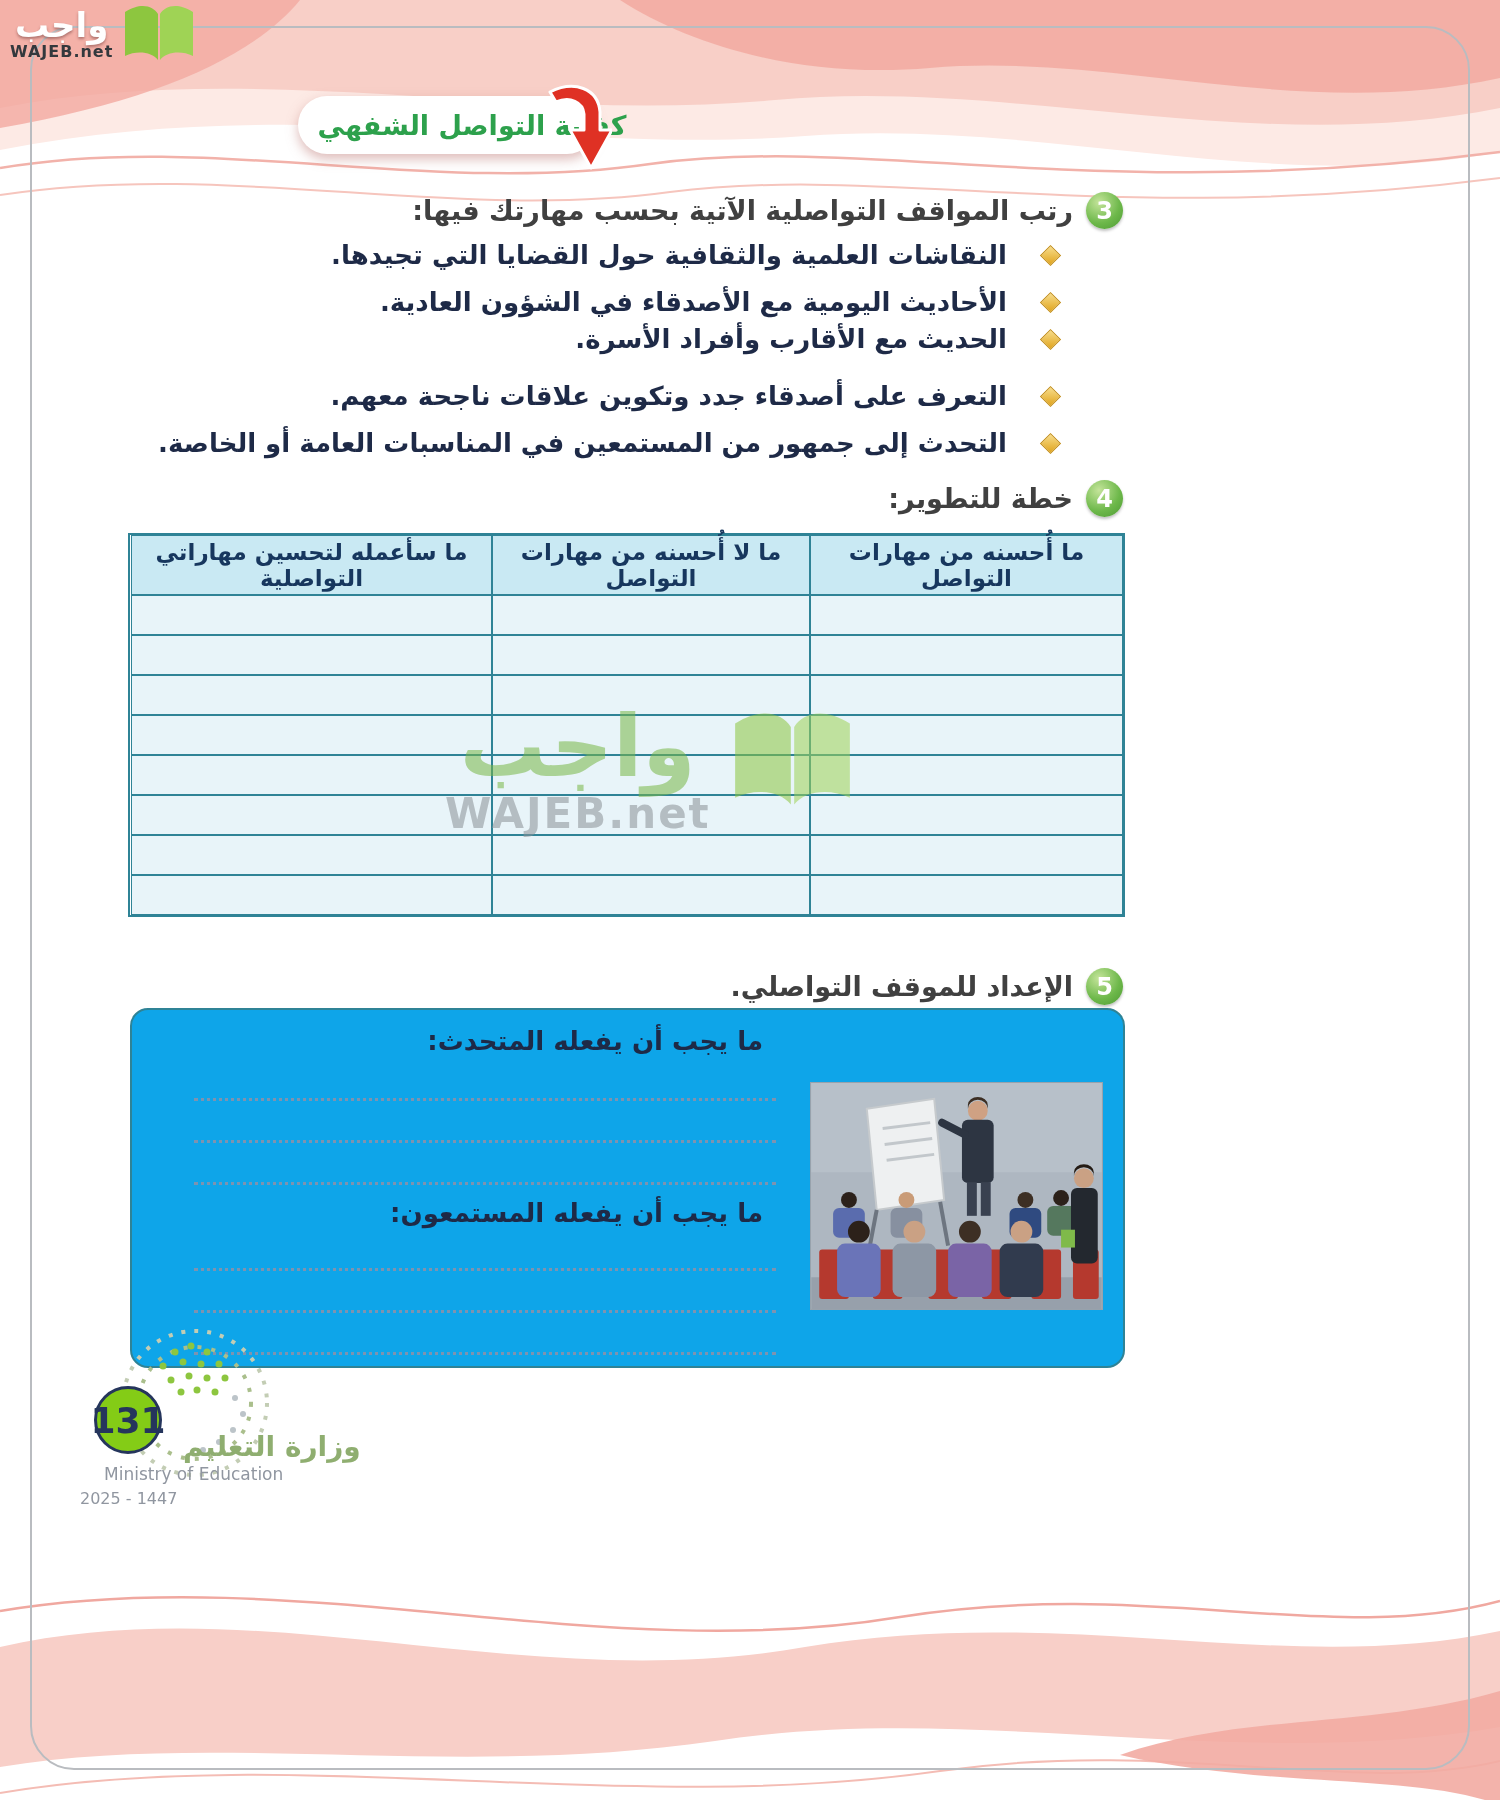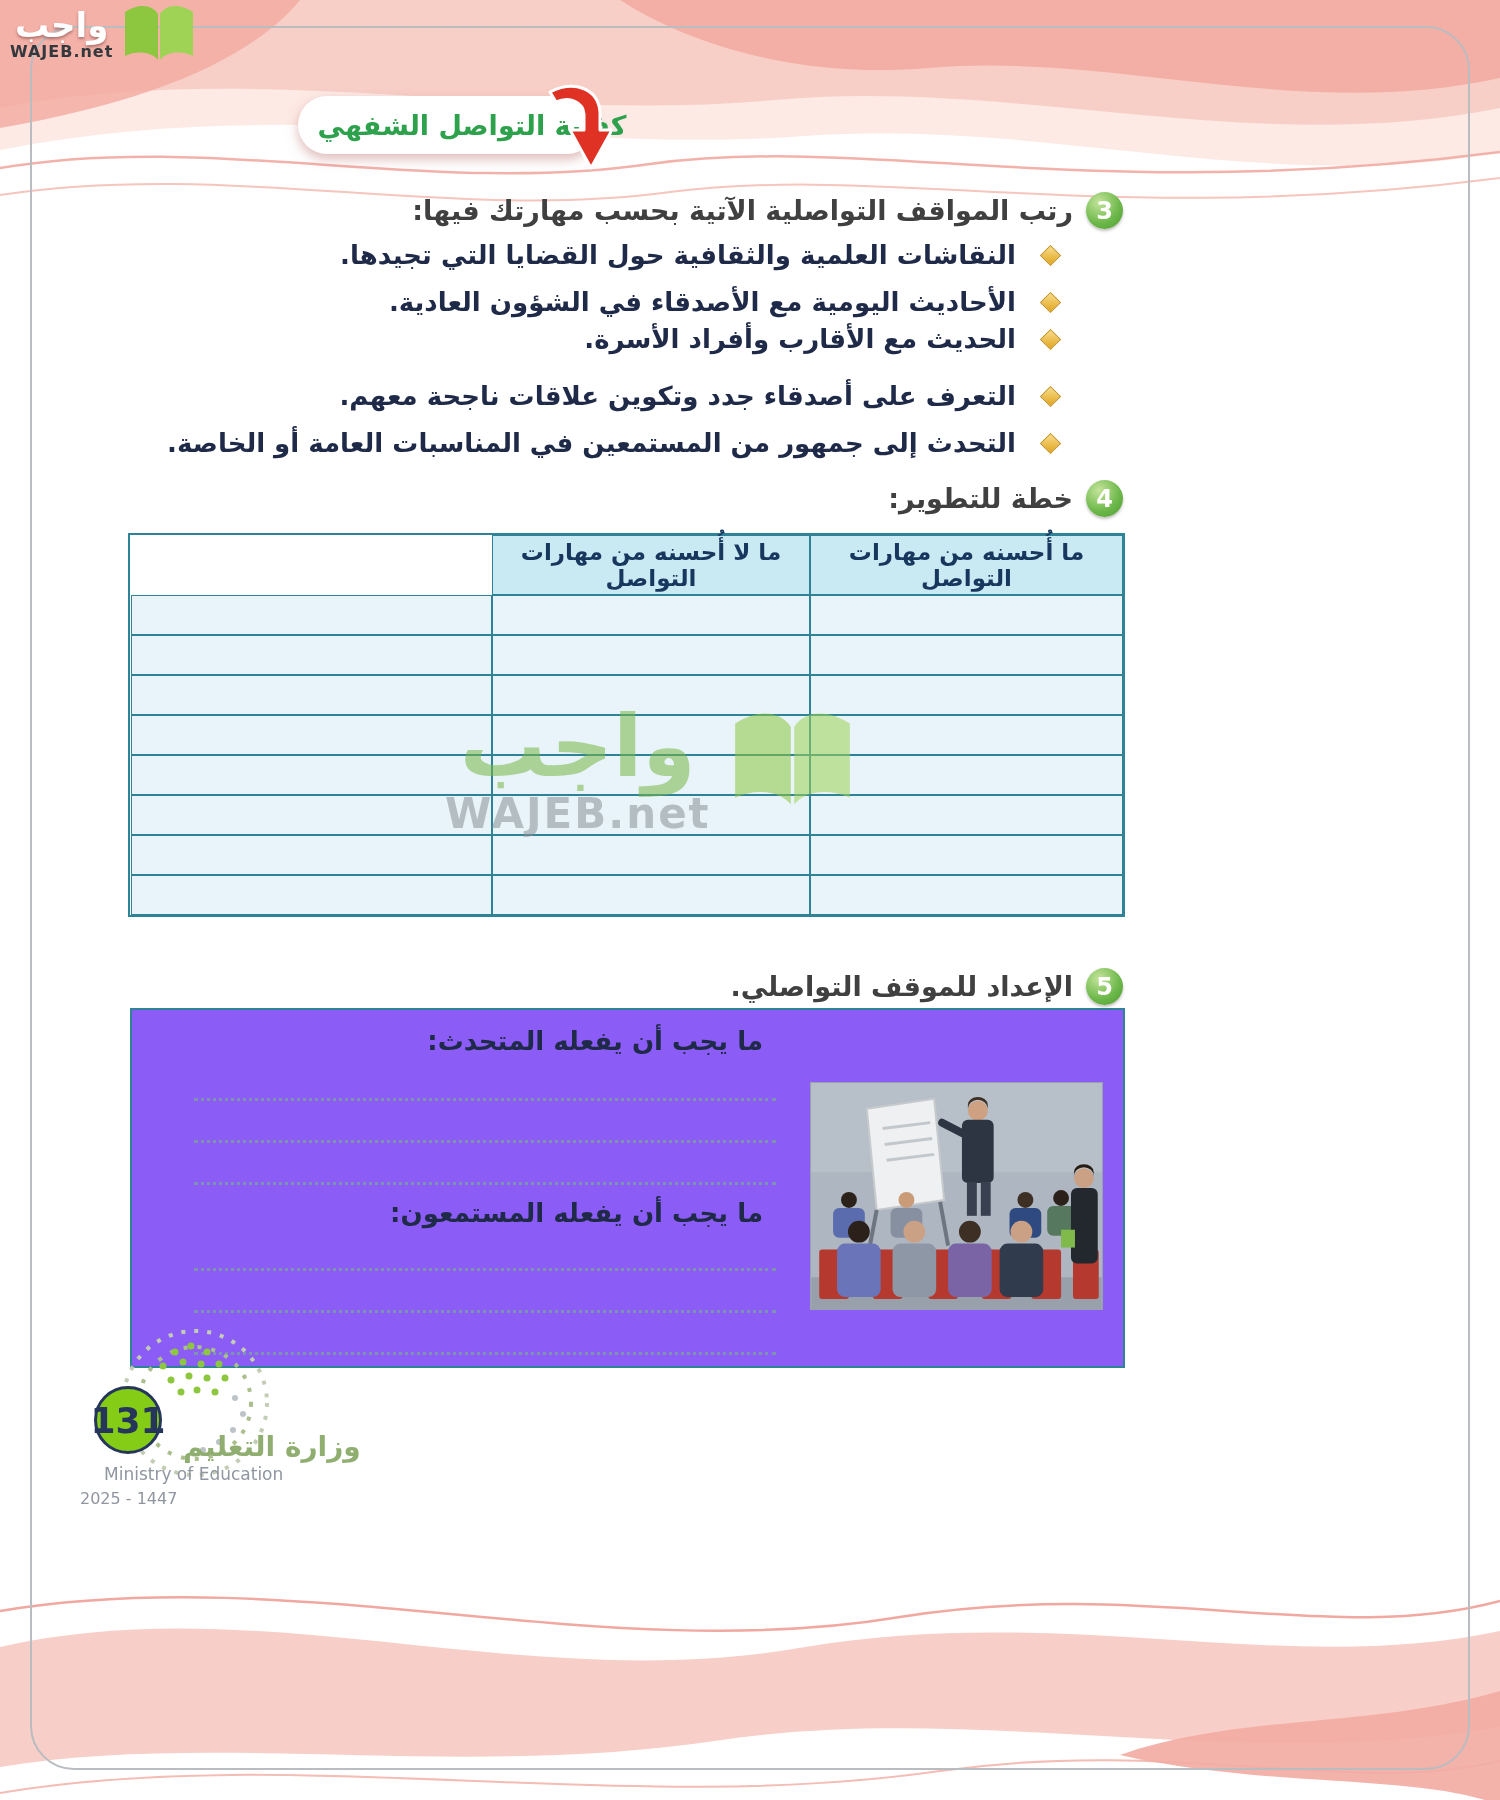--- a/index.html
+++ b/index.html
@@ -24,43 +24,43 @@
   .badge-arrow { position:absolute; right:-16px; top:-18px; }
 
   
   .q-row { position:absolute; display:flex; align-items:center; gap:13px; direction:rtl; z-index:5; white-space:nowrap; }
   .num-circle { width:37px; height:37px; border-radius:50%; flex:0 0 auto;
                 background:radial-gradient(circle at 35% 28%, #c4e49a, #6db84a 58%, #4d9a33);
                 color:#ffffff; font-weight:bold; font-size:24px; display:flex; align-items:center; justify-content:center;
                 box-shadow:0 2px 3px rgba(0,0,0,.25); }
   .q-text { font-size:27px; font-weight:bold; color:#404040; }
 
-  .bullet-row { position:absolute; display:flex; align-items:center; gap:27px; direction:rtl; z-index:5; white-space:nowrap; }
+  .bullet-row { position:absolute; display:flex; align-items:center; gap:36px; direction:rtl; z-index:5; white-space:nowrap; }
   .diamond { width:15px; height:15px; flex:0 0 auto; transform:rotate(45deg);
              background:linear-gradient(135deg,#f8dd8a,#e0a41e); border:1.5px solid #c08a12; }
   .bullet-text { font-size:26px; font-weight:bold; color:#1e2a47; }
 
   
   .dev-table { position:absolute; left:128px; top:533px; width:997px; border:2.5px solid #2f8396; background:#ffffff; direction:rtl; z-index:3; }
   .t-header { display:flex; }
   .t-h-cell { height:60px; display:flex; align-items:center; justify-content:center; text-align:center;
               background:#c9e9f3; border:1px solid #2f8396; font-size:23px; font-weight:bold; color:#17375e; line-height:1.15; padding:0 6px; }
   .t-row { display:flex; }
   .t-cell { height:40px; background:#e8f4f9; border:1px solid #2f8396; }
   .c1 { flex:0 0 313px; } .c2 { flex:0 0 318px; } .c3 { flex:0 0 361px; }
 
   
   .watermark { position:absolute; left:445px; top:695px; display:flex; align-items:flex-start; gap:14px; opacity:.55; z-index:4; pointer-events:none; }
   .wm-text { display:flex; flex-direction:column; align-items:center; padding-top:8px; }
   .wm-ar { font-size:86px; font-weight:bold; color:#79b747; direction:rtl; line-height:1.0; }
   .wm-en { font-size:42px; font-weight:bold; color:#8b9196; letter-spacing:2px; }
 
   
-  .prep-box { position:absolute; left:130px; top:1008px; width:995px; height:360px; background:#8b5cf6;
-              border:2.5px solid #2f8396; border-radius:0; z-index:3; }
+  .prep-box { position:absolute; left:130px; top:1008px; width:995px; height:360px; background:#0ea5e9;
+              border:2.5px solid #2f8396; border-radius:18px; z-index:3; }
   .prep-label { position:absolute; direction:rtl; font-size:26px; font-weight:bold; color:#1e2a47; white-space:nowrap; }
   .dotline { position:absolute; left:62px; width:582px; height:0; border-bottom:3px dotted #7d93b0; }
   .scene { position:absolute; right:20px; top:72px; width:293px; height:228px; border:1px solid #98a2ac; background:#aeb7c1; }
 
   
   .page-num { position:absolute; left:94px; top:1386px; width:68px; height:68px; border-radius:50%;
               background:#84cc16; border:3.5px solid #25355c; z-index:5;
               display:flex; align-items:center; justify-content:center; font-size:36px; font-weight:bold; color:#25355c; }
   .ministry-ar { position:absolute; left:183px; top:1430px; z-index:5; direction:rtl; font-size:28px; font-weight:bold; color:#8fae70; }
   .ministry-en { position:absolute; left:76px; top:1464px; z-index:5; font-size:17px; color:#9096a0;margin-left:28px; }
@@ -135,20 +135,21 @@
 
   <div class="q-row" style="top:480px; right:377px;">
     <span class="num-circle">4</span>
     <span class="q-text">خطة للتطوير:</span>
   </div>
 
   <div class="dev-table">
     <div class="t-header">
       <div class="t-h-cell c1">ما أُحسنه من مهارات التواصل</div>
       <div class="t-h-cell c2">ما لا أُحسنه من مهارات التواصل</div>
+      <div class="t-h-cell c3">ما سأعمله لتحسين مهاراتي التواصلية</div>
     </div>
     <div class="t-row">
       <div class="t-cell c1"></div>
       <div class="t-cell c2"></div>
       <div class="t-cell c3"></div>
     </div>
     <div class="t-row">
       <div class="t-cell c1"></div>
       <div class="t-cell c2"></div>
       <div class="t-cell c3"></div>

